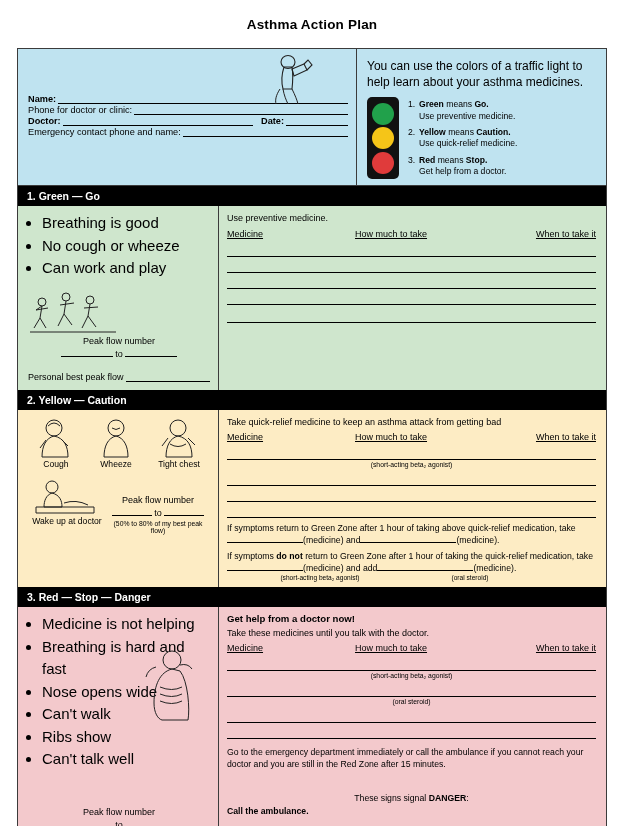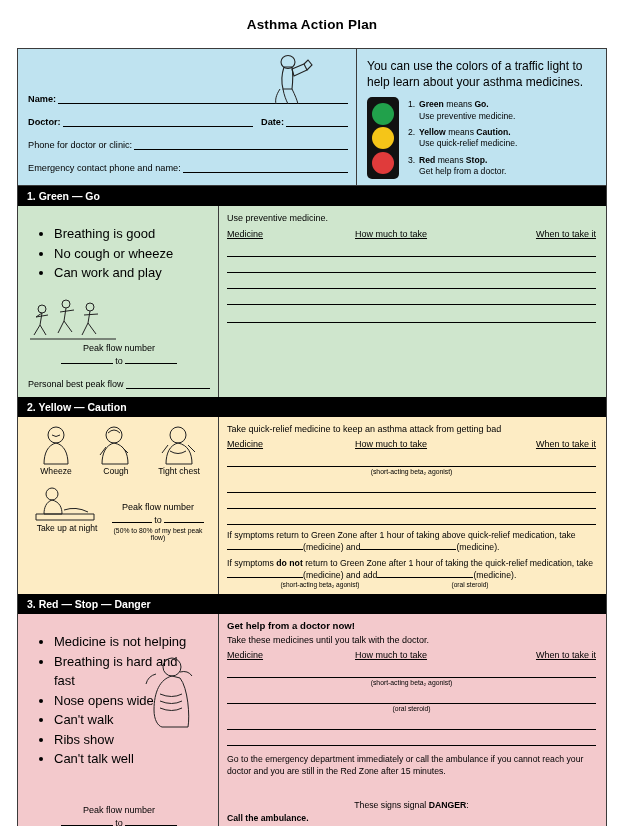--- a/index.html
+++ b/index.html
@@ -52,21 +52,20 @@
   }
   .inhaler {
     position: absolute;
     right: 34px;
     top: 4px;
     width: 60px;
     height: 52px;
   }
   .field-row {
     font-size: 9.2px;
-    margin-bottom: 12px;
     white-space: nowrap;
     display: flex;
     align-items: flex-end;
   }
   .field-row .lbl { font-weight: bold; }
   .rule {
     border-bottom: 1px solid #000;
     flex: 1 1 auto;
     height: 10px;
     margin-left: 2px;
@@ -144,23 +143,23 @@
     flex: 1;
     box-sizing: border-box;
     padding: 6px 10px 6px 8px;
     border-left: 1px solid #3b3b3b;
   }
   .green  .zone-left, .green  .zone-right  { background: #cfe6cd; }
   .yellow .zone-left, .yellow .zone-right  { background: #fdecc4; }
   .red    .zone-left, .red    .zone-right  { background: #f3c9cc; }
 
   .bullets {
-    margin: 12px;
+    margin: 0;
     padding-left: 14px;
-    font-size: 13px;
+    font-size: 15px;
     line-height: 1.5;
   }
   .bullets li { margin-bottom: 0px; }
 
   .pf-label {
     font-size: 9px;
     text-align: center;
   }
   .pf-line {
     font-size: 9px;
@@ -245,29 +244,29 @@
             <path d="M30 36 C33 42, 35 47, 36 51" fill="none" stroke="#222" stroke-width="1"></path>
           </svg>
         </span>
 
         <div class="field-row" style="margin-top:34px;">
           <span class="lbl">Name:</span>
           <span class="rule"></span>
         </div>
 
         <div class="field-row">
+          <span>Phone for doctor or clinic:</span>
+          <span class="rule"></span>
+        </div>
+
+        <div class="field-row">
           <span class="lbl">Doctor:</span>
           <span class="rule" style="margin-right:8px;"></span>
           <span class="lbl">Date:</span>
           <span class="rule short" style="width:62px;"></span>
-        </div>
-
-        <div class="field-row">
-          <span>Phone for doctor or clinic:</span>
-          <span class="rule"></span>
         </div>
 
         <div class="field-row" style="margin-bottom:4px;">
           <span>Emergency contact phone and name:</span>
           <span class="rule"></span>
         </div>
       </div>
 
       <div class="top-right">
         <div class="tr-intro">You can use the colors of a traffic light to help learn about your asthma medicines.</div>
@@ -362,40 +361,40 @@
 
     <div class="zone-bar">2. Yellow — Caution</div>
     <div class="zone yellow">
       <div class="zone-left">
 
         <div class="figs">
           <div style="width:56px;">
             <span>
               <svg viewBox="0 0 56 42" width="56" height="42">
                 <g fill="none" stroke="#222" stroke-width="1">
-                  <circle cx="28" cy="12" r="8"></circle>
-                  <path d="M28 20 C20 22, 16 30, 16 41 L40 41 C40 30, 36 22, 28 20 Z"></path>
-                  <path d="M24 12 q4 3 8 0"></path>
-                </g>
-              </svg>
-            </span>
-            <div class="fig-cap">Wheeze</div>
-          </div>
-          <div style="width:56px;">
-            <span>
-              <svg viewBox="0 0 56 42" width="56" height="42">
-                <g fill="none" stroke="#222" stroke-width="1">
                   <circle cx="26" cy="12" r="8"></circle>
                   <path d="M26 20 C18 22, 14 30, 14 41 L40 41 C40 30, 36 22, 26 20 Z"></path>
                   <path d="M18 24 L12 32 M34 24 L40 30"></path>
                   <path d="M20 10 q6 -6 12 0"></path>
                 </g>
               </svg>
             </span>
             <div class="fig-cap">Cough</div>
+          </div>
+          <div style="width:56px;">
+            <span>
+              <svg viewBox="0 0 56 42" width="56" height="42">
+                <g fill="none" stroke="#222" stroke-width="1">
+                  <circle cx="28" cy="12" r="8"></circle>
+                  <path d="M28 20 C20 22, 16 30, 16 41 L40 41 C40 30, 36 22, 28 20 Z"></path>
+                  <path d="M24 12 q4 3 8 0"></path>
+                </g>
+              </svg>
+            </span>
+            <div class="fig-cap">Wheeze</div>
           </div>
           <div style="width:62px;">
             <span>
               <svg viewBox="0 0 62 42" width="62" height="42">
                 <g fill="none" stroke="#222" stroke-width="1">
                   <circle cx="30" cy="12" r="8"></circle>
                   <path d="M30 20 C22 22, 18 30, 18 41 L44 41 C44 30, 40 22, 30 20 Z"></path>
                   <path d="M22 28 q8 5 16 0"></path>
                   <path d="M20 22 L14 30 M40 22 L47 29"></path>
                 </g>
@@ -410,21 +409,21 @@
             <span>
               <svg viewBox="0 0 74 40" width="74" height="40">
                 <g fill="none" stroke="#222" stroke-width="1">
                   <circle cx="24" cy="12" r="6"></circle>
                   <path d="M24 18 C18 20, 16 26, 16 32 L34 32 C34 26, 32 20, 24 18 Z"></path>
                   <path d="M8 32 L66 32 L66 38 L8 38 Z"></path>
                   <path d="M36 28 q12 -4 24 2"></path>
                 </g>
               </svg>
             </span>
-            <div class="fig-cap" style="line-height:1.2;">Take up at night</div>
+            <div class="fig-cap" style="line-height:1.2;">Wake up at doctor</div>
           </div>
           <div style="flex:1; padding-top:20px;">
             <div class="pf-label">Peak flow number</div>
             <div class="pf-line">
               <span class="ul-xs"></span>
               <span>to</span>
               <span class="ul-xs"></span>
             </div>
             <div class="note-small">(50% to 80% of my best peak flow)</div>
           </div>

